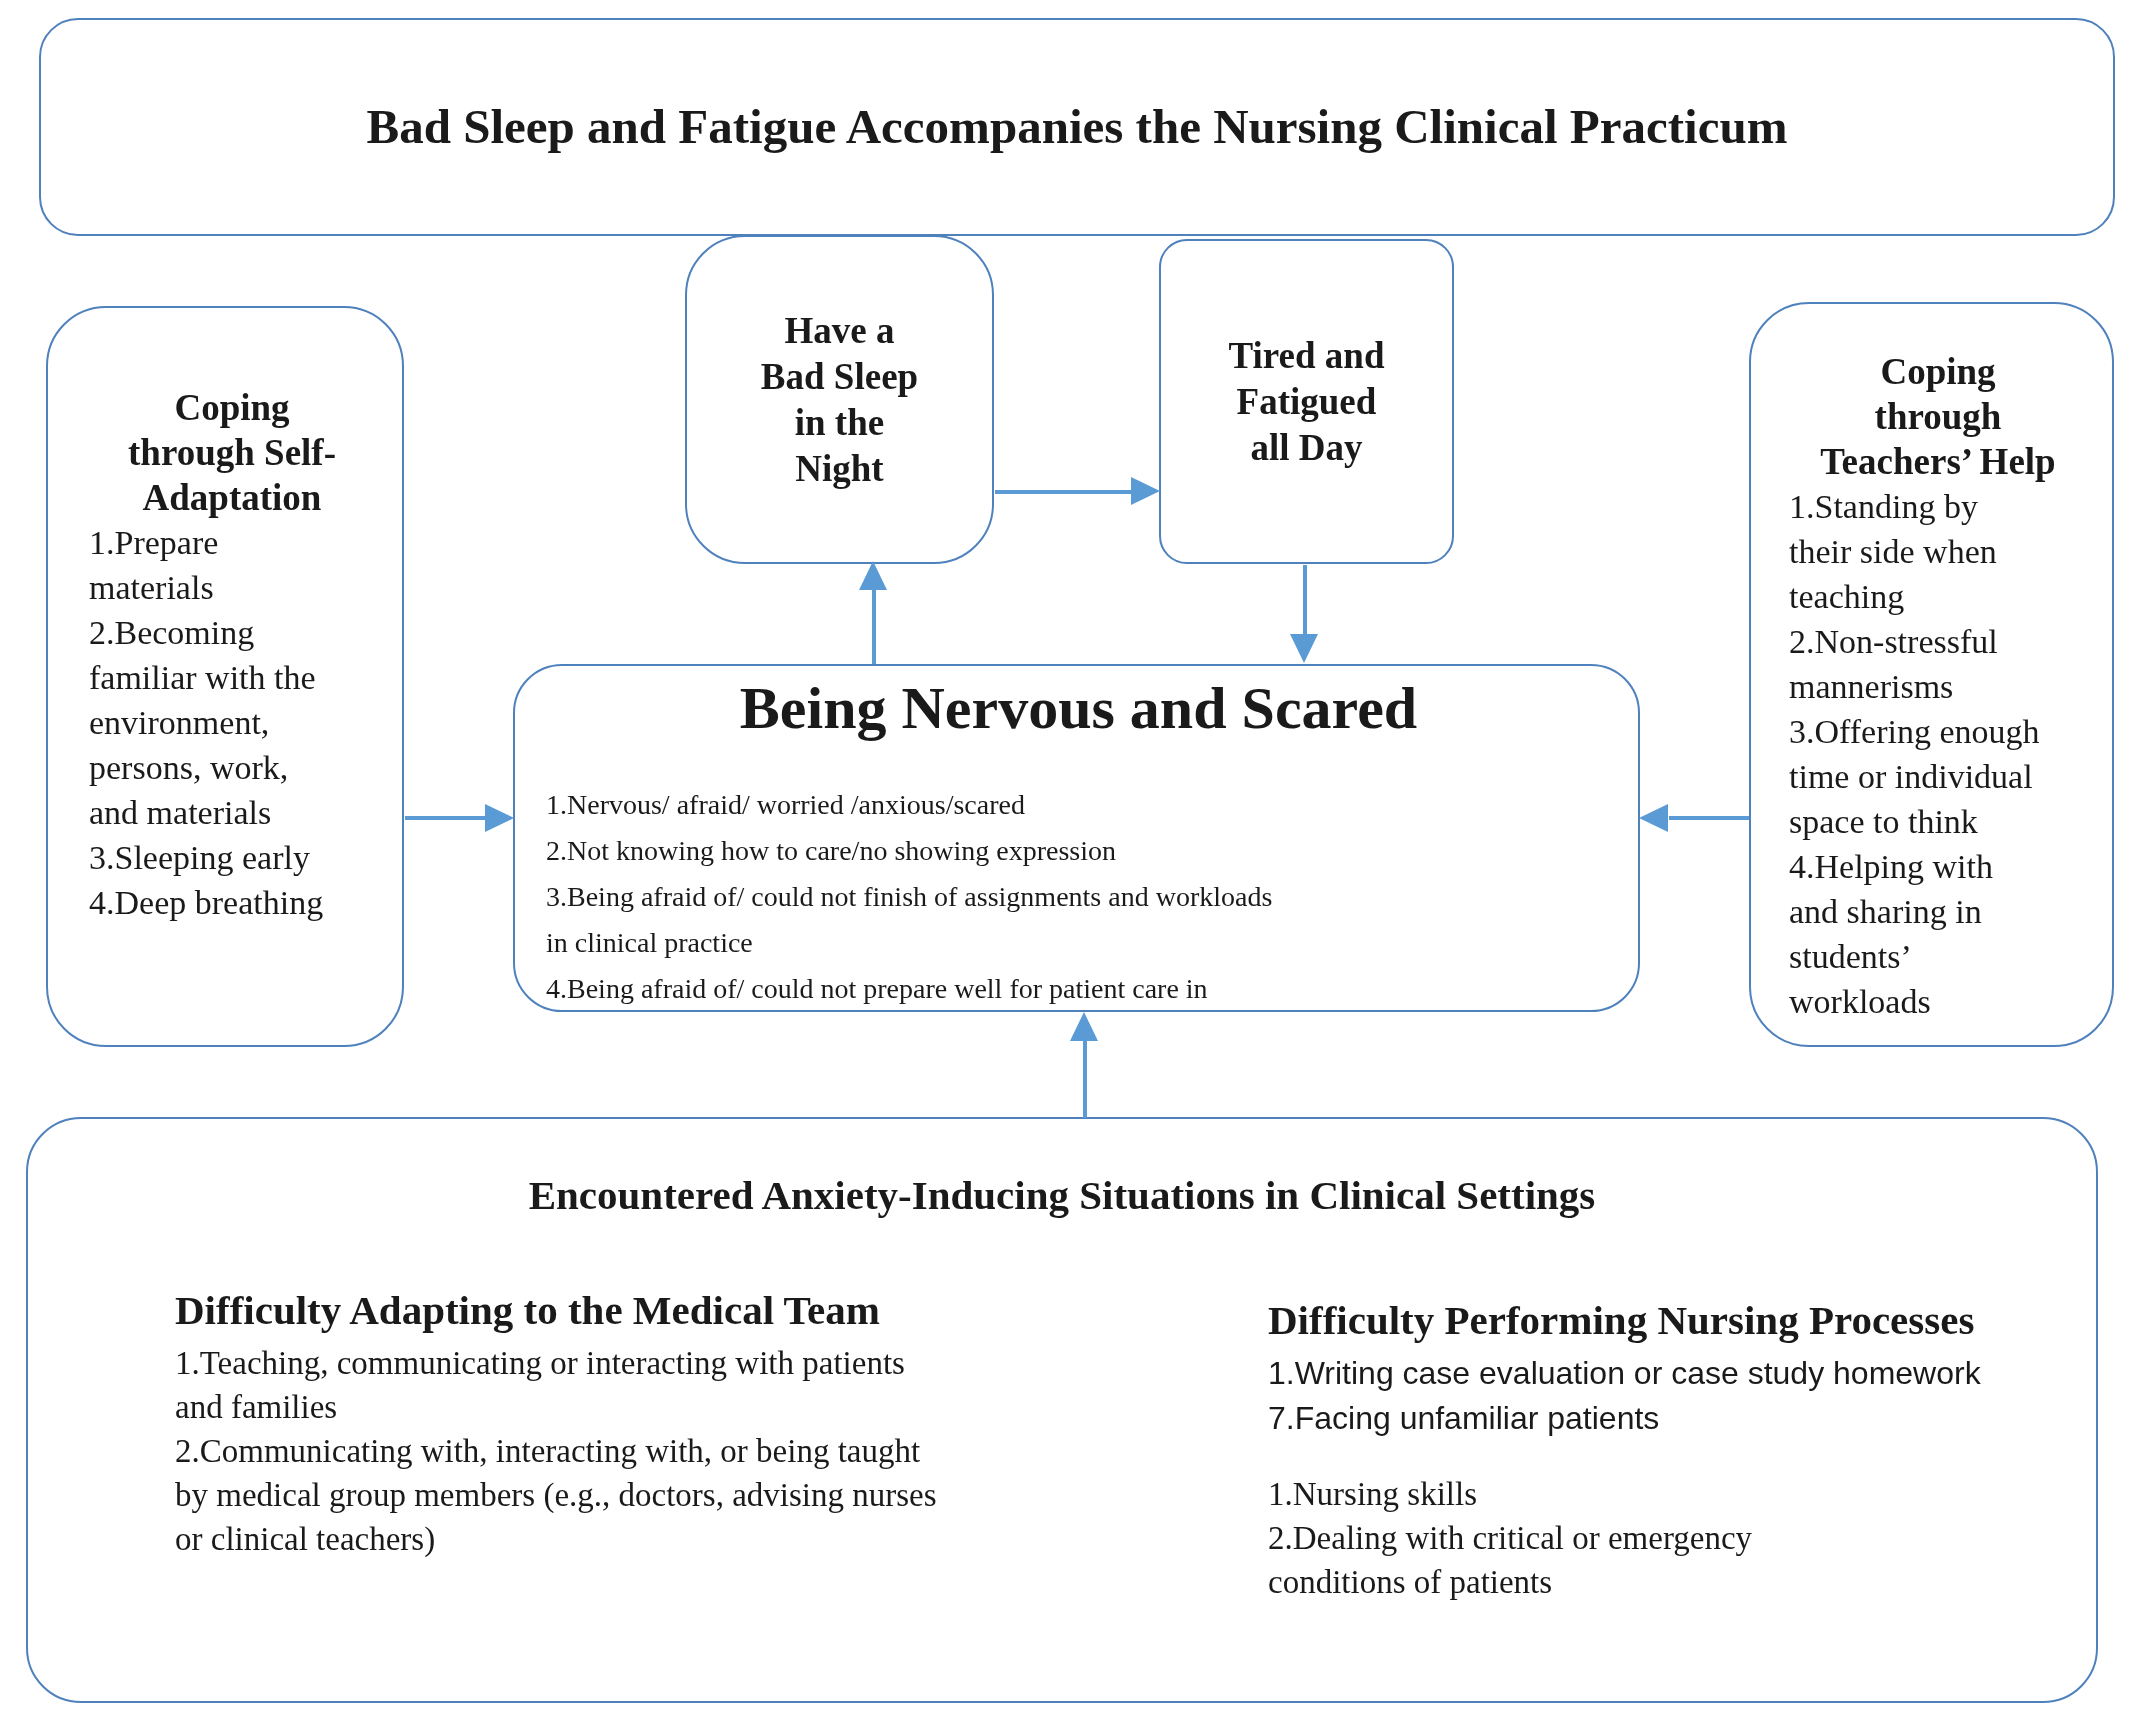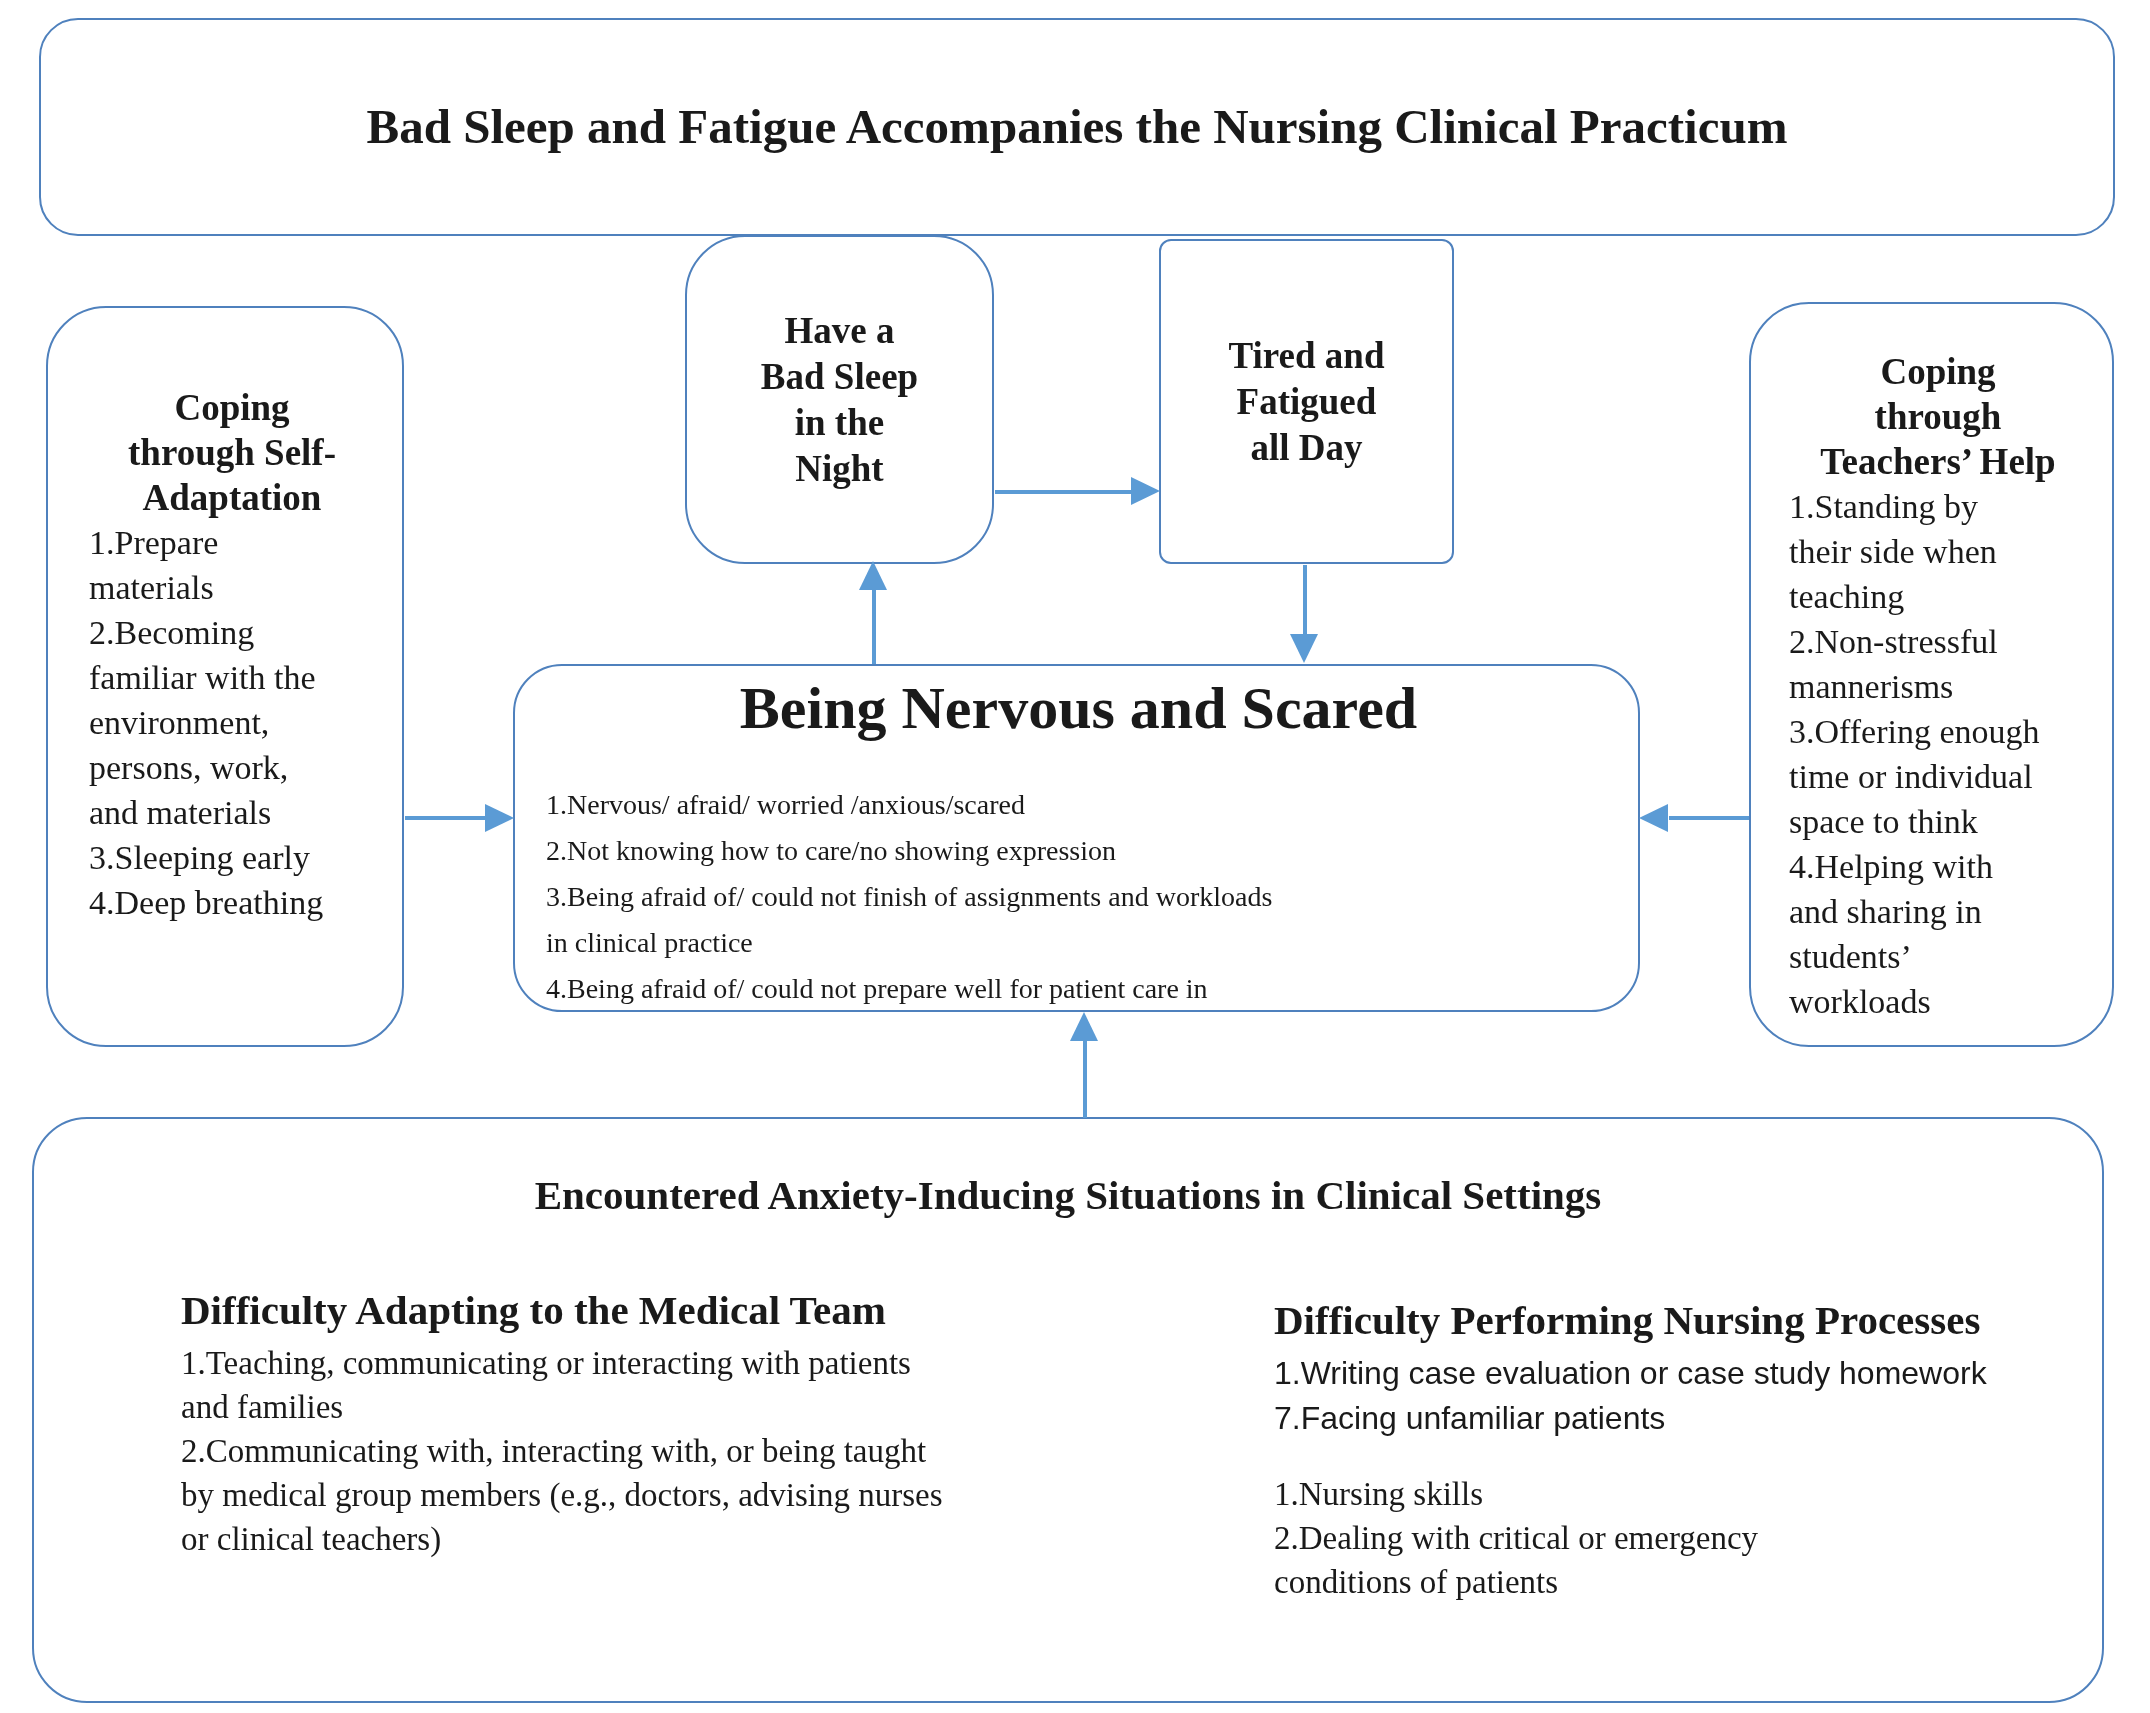--- a/index.html
+++ b/index.html
@@ -25,33 +25,33 @@
     box-sizing:border-box;
   }
   .center-flex{display:flex;align-items:center;justify-content:center;}
   .prewrap{white-space:pre-line;}
 
   
   .title-box{left:39px;top:17.6px;width:2076px;height:218px;border-radius:39px;}
   .title-text{font-size:49px;font-weight:bold;text-align:center;}
 
   .bad-sleep-box{left:685px;top:235px;width:309px;height:329px;border-radius:60px;}
-  .tired-box{left:1159px;top:239px;width:295px;height:325px;border-radius:12px;}
+  .tired-box{left:1159px;top:239px;width:295px;height:325px;border-radius:28px;}
   .node-label{font-size:37px;font-weight:bold;line-height:46px;text-align:center;}
 
   .self-box{left:46px;top:306px;width:358px;height:741px;border-radius:60px;padding:77px 27px 0 41px;}
   .teachers-box{left:1749px;top:302px;width:365px;height:745px;border-radius:60px;padding:45px 25px 0 38px;}
   .side-title{font-size:37px;font-weight:bold;line-height:45px;text-align:center;}
   .side-list{font-size:34px;line-height:45px;text-align:left;}
 
   .nervous-box{left:513px;top:664px;width:1127px;height:348px;border-radius:49px;padding:17px 27px 0 31px;overflow:hidden;}
   .nervous-title{font-size:60px;font-weight:bold;line-height:51px;text-align:center;margin-bottom:2.8px;}
   .nervous-list{font-size:28px;line-height:46px;text-align:left;margin-top:48px;}
 
-  .situations-box{left:32px;top:1117px;width:2072px;height:586px;border-radius:55px;}
+  .situations-box{left:26px;top:1117px;width:2072px;height:586px;border-radius:55px;}
   .situations-title{margin-top:52px;font-size:41px;font-weight:bold;text-align:center;}
   .col-left{position:absolute;left:147px;top:167px;width:934px;}
   .col-right{position:absolute;left:1240px;top:177px;width:815px;}
   .col-heading{font-size:41px;font-weight:bold;line-height:49px;margin-bottom:5.6px;}
   .serif-items{font-size:33px;line-height:44px;}
   .sans-items{font-family:"Liberation Sans", sans-serif;font-size:32px;line-height:45px;}
   .section-gap{margin-top:31px;}
 
   
   .shaft-h{position:absolute;height:4.2px;background:var(--arrow-color);}

